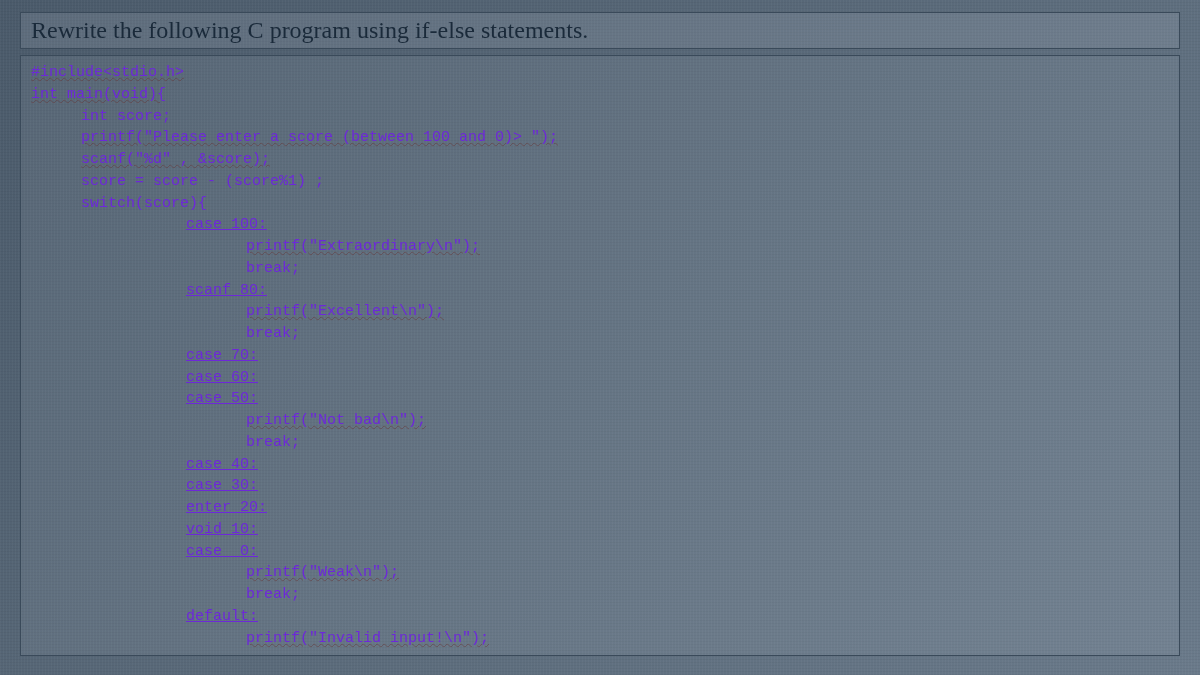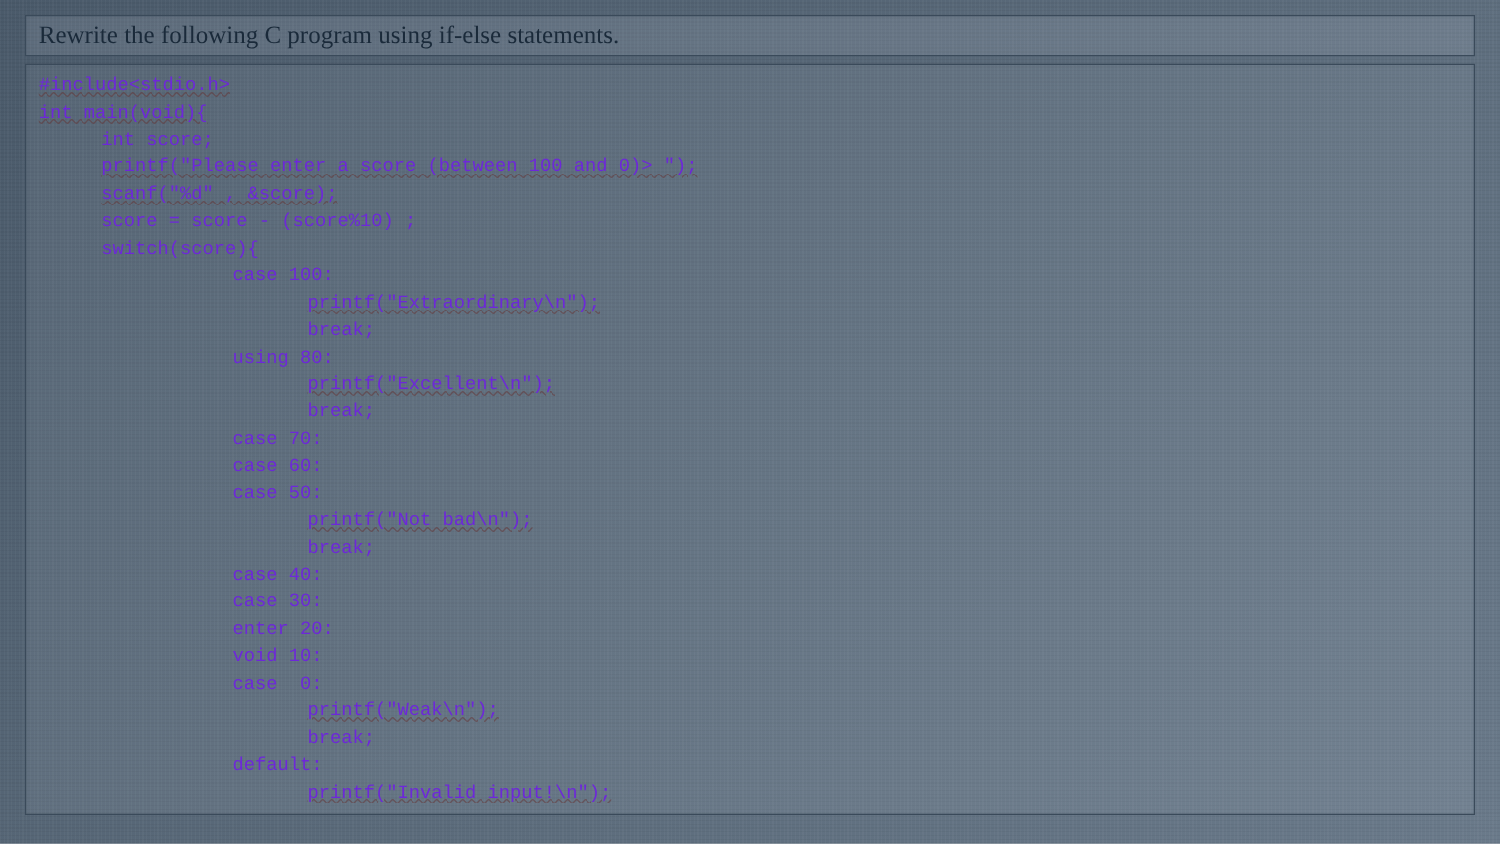--- a/index.html
+++ b/index.html
@@ -35,21 +35,21 @@
     
     .prompt-box {
       border: 1px solid #3a4a5a;
       padding: 4px 10px;
       margin-bottom: 6px;
       background: rgba(200,210,220,0.15);
     }
     
     .prompt-text {
       font-family: "Times New Roman", serif;
-      font-size: 20px;
+      font-size: 24px;
       color: #1a2a3a;
     }
     
     .code-box {
       border: 1px solid #3a4a5a;
       padding: 6px 10px;
       background: rgba(200,210,220,0.1);
     }
     
     .code-line {
@@ -58,44 +58,44 @@
       white-space: pre;
       color: #6d28d9;
     }
     
     .underline-wavy {
       text-decoration: underline wavy rgba(100,50,50,0.5);
       text-decoration-thickness: 1px;
     }
     
     .indent1 { padding-left: 50px; }
-    .indent2 { padding-left: 155px; }
+    .indent2 { padding-left: 155px; text-decoration: underline; }
     .indent3 { padding-left: 215px; }
   </style>
 </head>
 <body>
 
 <div class="container">
 
   <div class="prompt-box">
     <span class="prompt-text">Rewrite the following C program using if-else statements.</span>
   </div>
 
   <div class="code-box">
     <div class="code-line"><span class="underline-wavy">#include&lt;stdio.h&gt;</span></div>
     <div class="code-line"><span class="underline-wavy">int main(void){</span></div>
     <div class="code-line indent1"><span>int score;</span></div>
     <div class="code-line indent1"><span class="underline-wavy">printf("Please enter a score (between 100 and 0)&gt; ");</span></div>
     <div class="code-line indent1"><span class="underline-wavy">scanf("%d" , &amp;score);</span></div>
-    <div class="code-line indent1"><span>score = score - (score%10) ;</span></div>
+    <div class="code-line indent1"><span>score = score - (score%1) ;</span></div>
     <div class="code-line indent1"><span>switch(score){</span></div>
     <div class="code-line indent2"><span>case 100:</span></div>
     <div class="code-line indent3"><span class="underline-wavy">printf("Extraordinary\n");</span></div>
     <div class="code-line indent3"><span>break;</span></div>
-    <div class="code-line indent2"><span>using 80:</span></div>
+    <div class="code-line indent2"><span>scanf 80:</span></div>
     <div class="code-line indent3"><span class="underline-wavy">printf("Excellent\n");</span></div>
     <div class="code-line indent3"><span>break;</span></div>
     <div class="code-line indent2"><span>case 70:</span></div>
     <div class="code-line indent2"><span>case 60:</span></div>
     <div class="code-line indent2"><span>case 50:</span></div>
     <div class="code-line indent3"><span class="underline-wavy">printf("Not bad\n");</span></div>
     <div class="code-line indent3"><span>break;</span></div>
     <div class="code-line indent2"><span>case 40:</span></div>
     <div class="code-line indent2"><span>case 30:</span></div>
     <div class="code-line indent2"><span>enter 20:</span></div>

